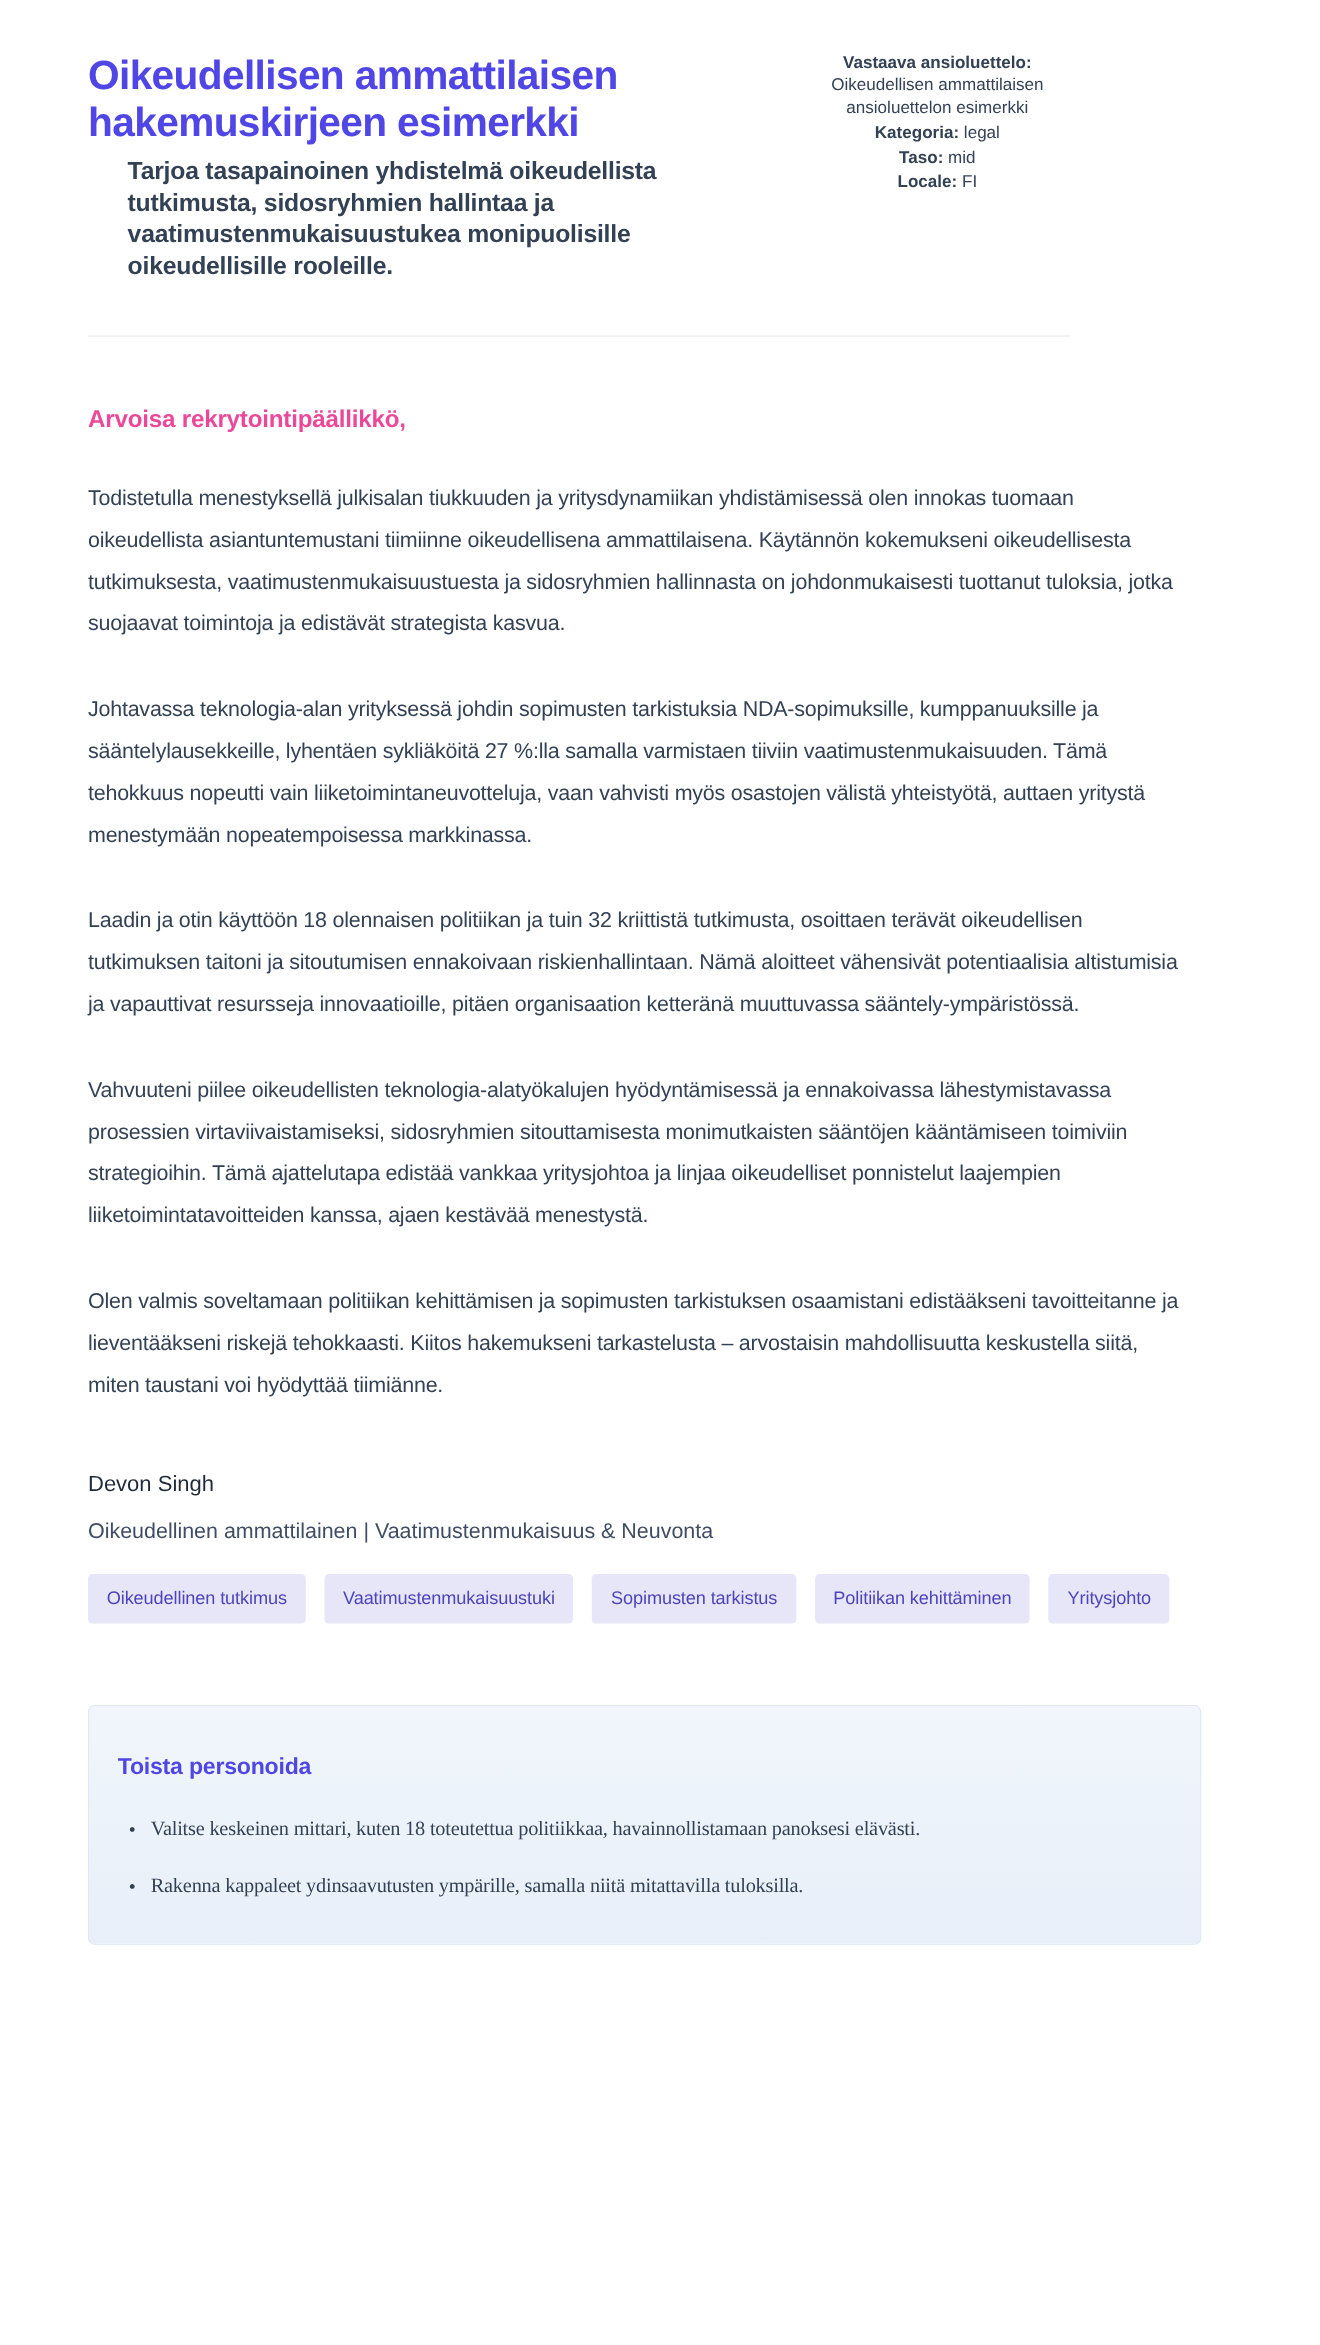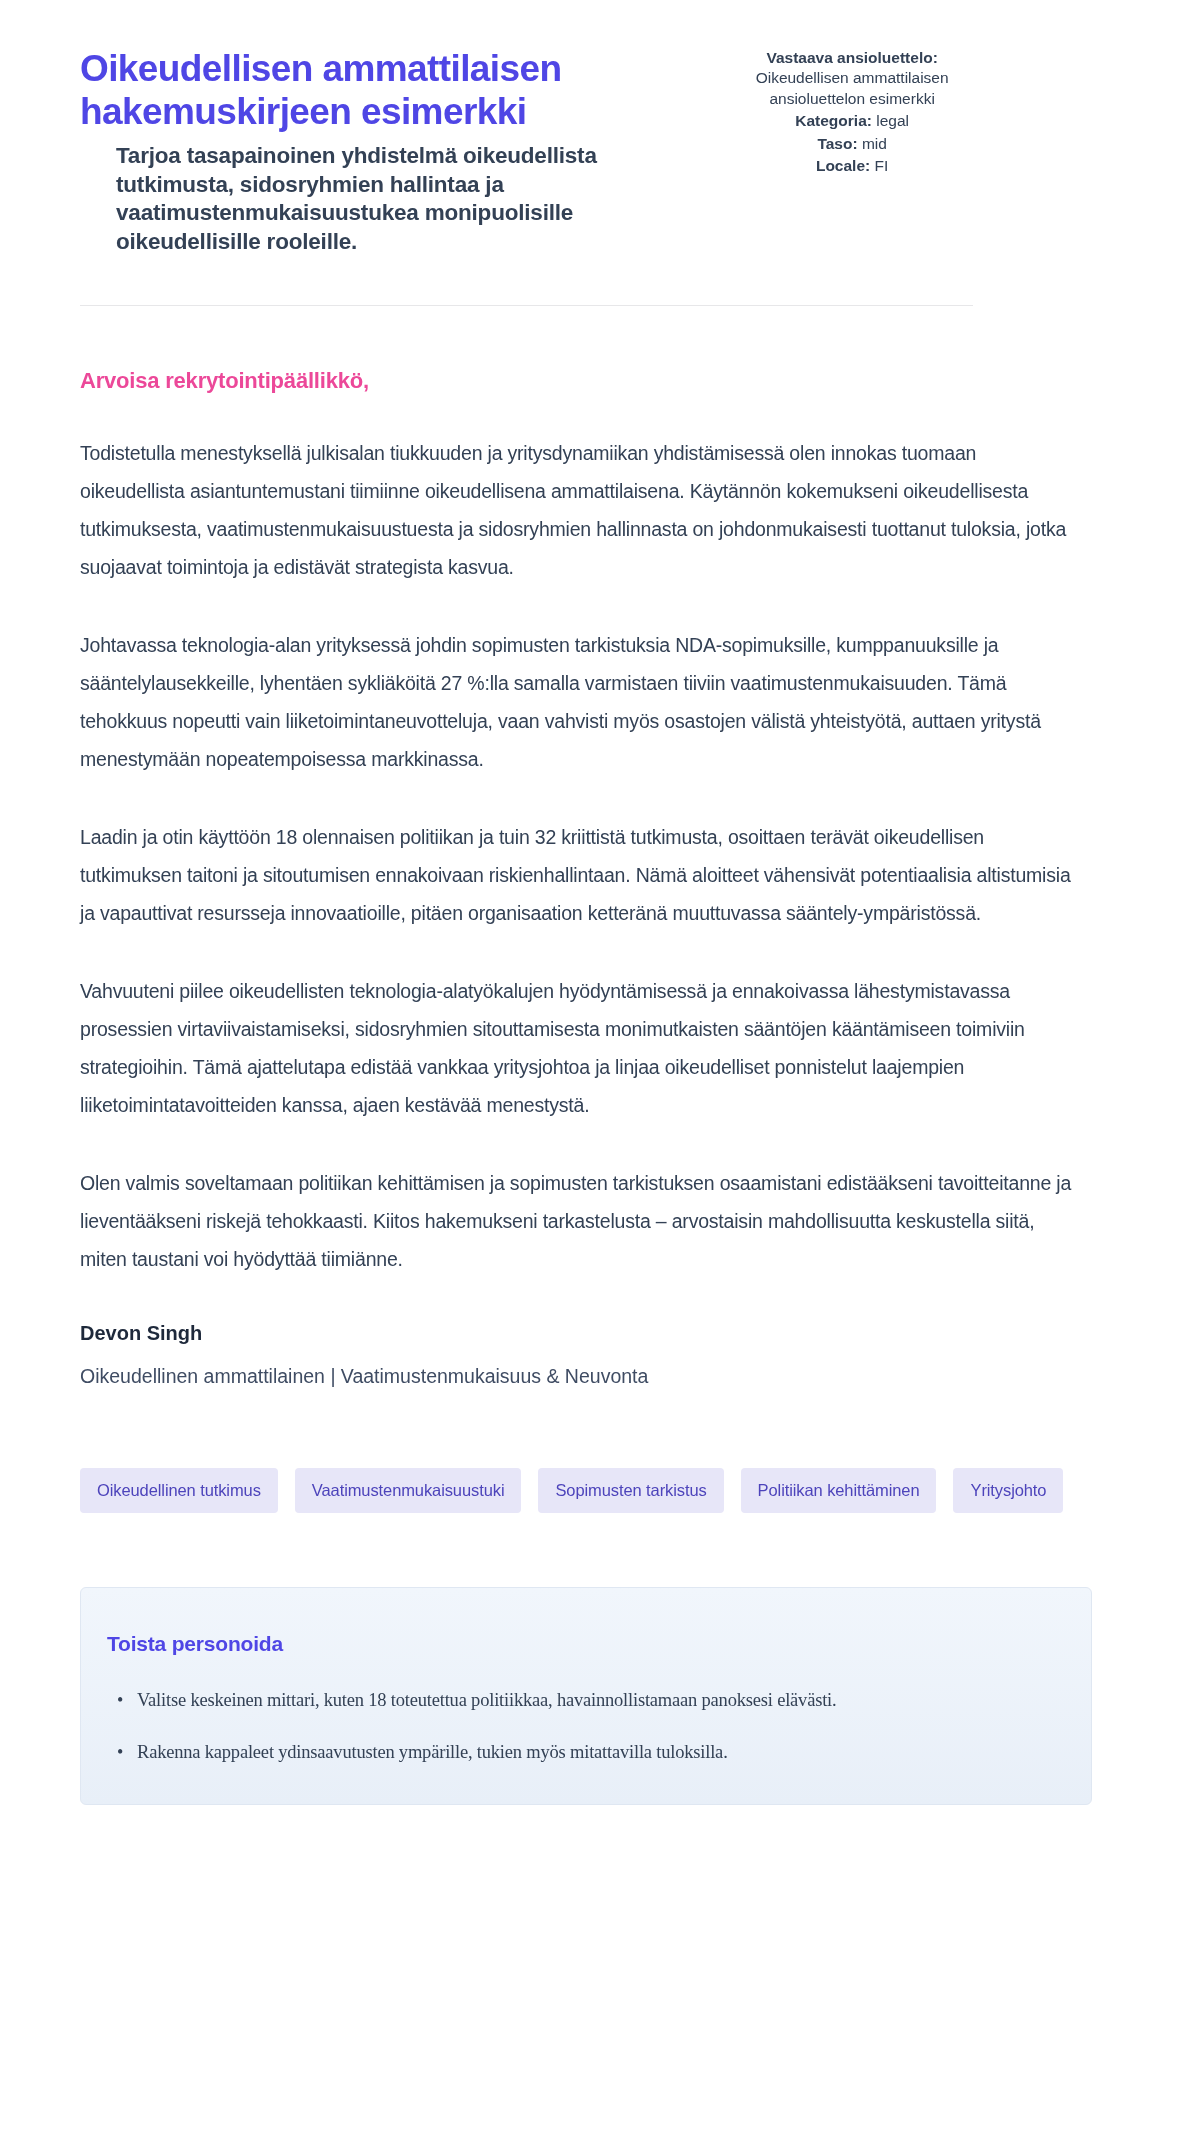--- a/index.html
+++ b/index.html
@@ -62,34 +62,34 @@
   }
   .para {
     margin-top: 40px;
     width: 1005px;
     font-size: 19.5px;
     line-height: 38px;
     letter-spacing: -0.2px;
     color: #334155;
   }
   .sig-name {
-    margin-top: 44px;
+    margin-top: 60px;
     font-size: 20px;
-    font-weight: 700;
+    font-weight: 400;
     color: #1e293b;
   }
   .sig-title {
     margin-top: 20px;
     font-size: 19.5px;
     color: #3f4c63;
   }
 
   
   .tags {
-    margin-top: 80px;
+    margin-top: 27px;
     display: flex;
     flex-wrap: wrap;
     gap: 14px 17px;
     width: 1010px;
   }
   .tag {
     display: inline-block;
     background: #e7e6f8;
     color: #4d44bb;
     font-size: 16.5px;
@@ -190,17 +190,17 @@
     <span class="tag">Vaatimustenmukaisuustuki</span>
     <span class="tag">Sopimusten tarkistus</span>
     <span class="tag">Politiikan kehittäminen</span>
     <span class="tag">Yritysjohto</span>
   </section>
 
   <section class="tipbox">
     <h2 class="tipbox-heading">Toista personoida</h2>
     <ul class="tipbox-list">
       <li>Valitse keskeinen mittari, kuten 18 toteutettua politiikkaa, havainnollistamaan panoksesi elävästi.</li>
-      <li>Rakenna kappaleet ydinsaavutusten ympärille, tukien myös mitattavilla tuloksilla.</li>
+      <li>Rakenna kappaleet ydinsaavutusten ympärille, samalla niitä mitattavilla tuloksilla.</li>
     </ul>
   </section>
 
 </div>
 
 </body></html>

